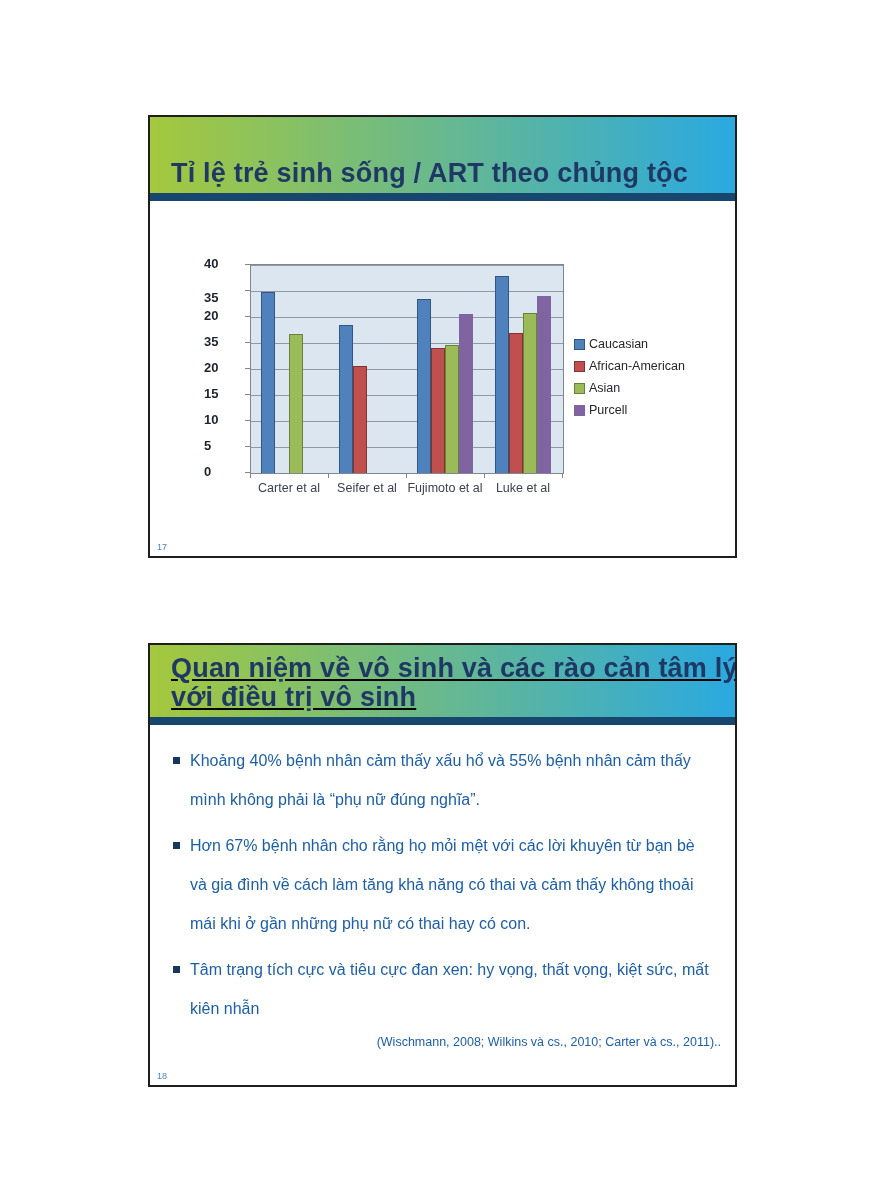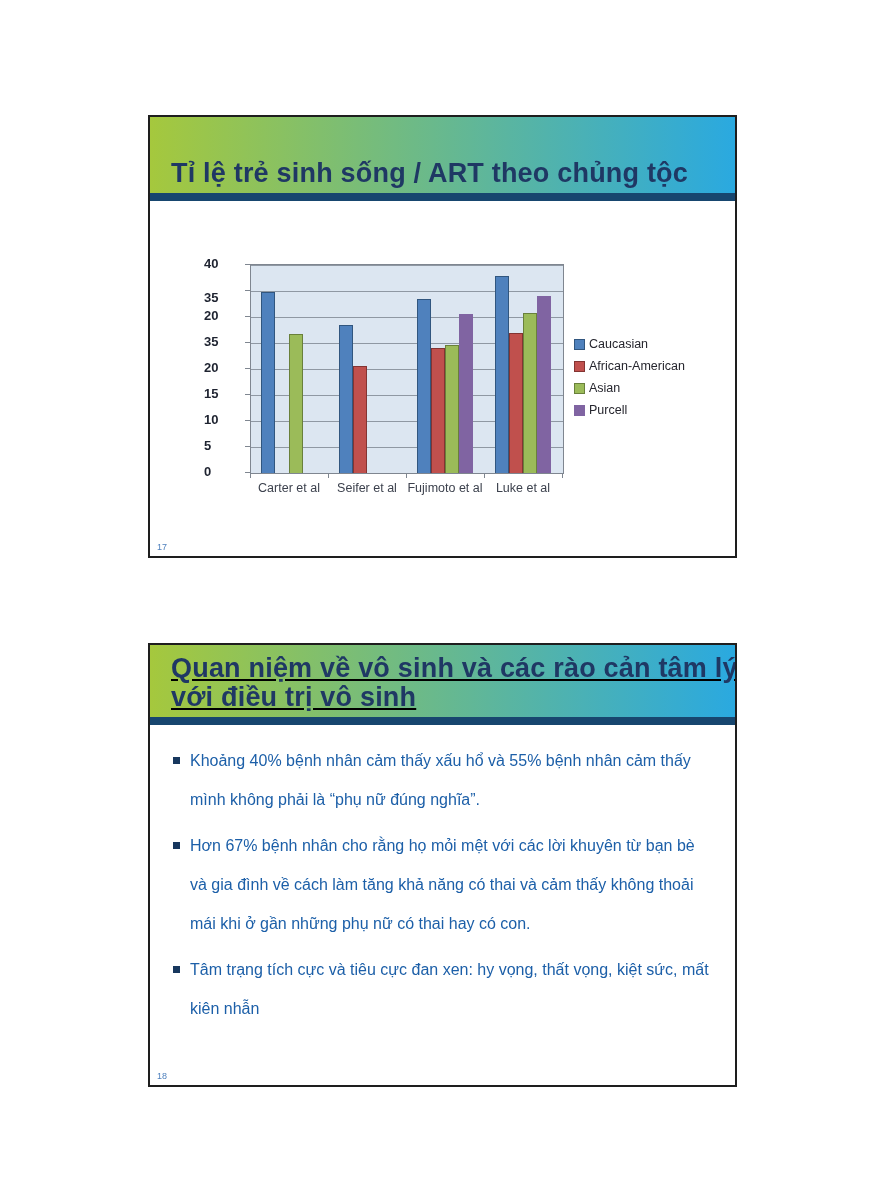--- a/index.html
+++ b/index.html
@@ -137,18 +137,19 @@
           </div>
           <div class="bullet">
             <span class="marker"></span>
             <span class="btext">Hơn 67% bệnh nhân cho rằng họ mỏi mệt với các lời khuyên từ bạn bè và gia đình về cách làm tăng khả năng có thai và cảm thấy không thoải mái khi ở gần những phụ nữ có thai hay có con.</span>
           </div>
           <div class="bullet">
             <span class="marker"></span>
             <span class="btext">Tâm trạng tích cực và tiêu cực đan xen: hy vọng, thất vọng, kiệt sức, mất kiên nhẫn</span>
           </div>
         </div>
+      <div class="citation">(Wischmann, 2008; Wilkins và cs., 2010; Carter và cs., 2011)..</div>
     </div>
     <span class="slide-num">18</span>
   </section>
 
 
 </div>
 
 </body></html>

